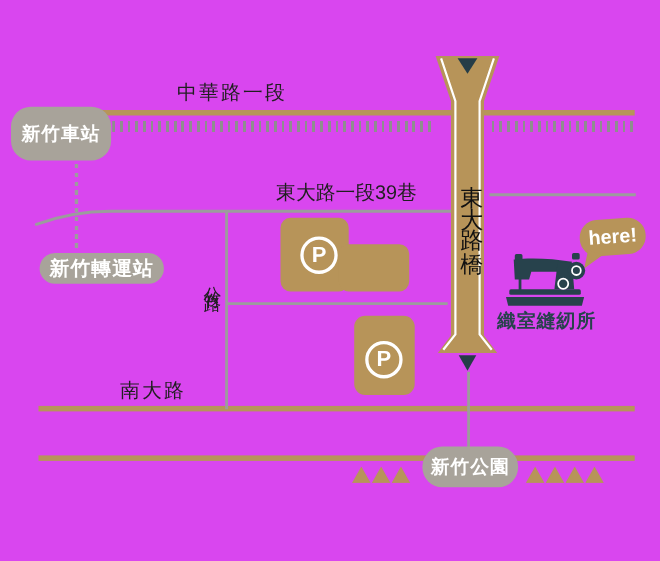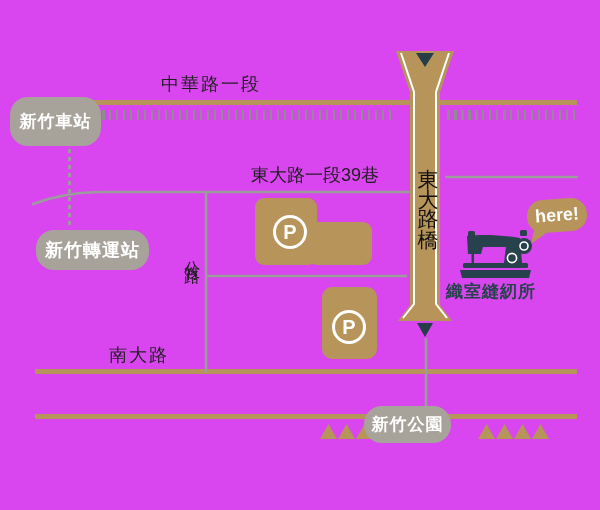--- a/index.html
+++ b/index.html
@@ -40,21 +40,21 @@
   
   .tree{position:absolute;width:17px;height:15px;background:#b79459;
         clip-path:polygon(50% 0,0 100%,100% 100%);z-index:4;}
 
   
   .here-bubble{position:absolute;left:527px;top:199px;width:60px;height:33px;background:#b79459;
                border-radius:16px;color:#fff;font-weight:bold;font-size:18px;display:flex;
                align-items:center;justify-content:center;transform:rotate(-4deg);z-index:8;}
   .here-tail{position:absolute;left:531px;top:227px;width:17px;height:17px;background:#b79459;
              clip-path:polygon(0 100%,22% 0,100% 28%);z-index:8;}
-  .dest-name{position:absolute;left:446px;top:280px;width:96px;text-align:left;color:#27424c;
+  .dest-name{position:absolute;left:446px;top:280px;width:96px;text-align:right;color:#27424c;
              font-size:17px;font-weight:bold;letter-spacing:1px;z-index:8;white-space:nowrap;}
 </style>
 </head>
 <body>
 
 <div class="stage">
 
   <svg class="minor-roads" width="600" height="510" viewBox="0 0 600 510">
     <path d="M33,204 C55,196 75,192 100,192 L410,192" fill="none" stroke="#9c9c9c" stroke-width="2.6" stroke-linecap="round"></path>
     <path d="M445,177 L578,177" fill="none" stroke="#9c9c9c" stroke-width="2.6"></path>
@@ -91,22 +91,22 @@
   <svg class="bridge" style="left:390px;top:48px;" width="70" height="295" viewBox="0 0 70 295">
     <polygon points="6,3 64,3 50,44 50,257 62,273 8,273 20,257 20,44" fill="#b79459"></polygon>
     <path d="M11,5 L24,44 L24,256 L13,270" fill="none" stroke="#ffffff" stroke-width="2"></path>
     <path d="M59,5 L46,44 L46,256 L57,270" fill="none" stroke="#ffffff" stroke-width="2"></path>
     <polygon points="26,5 44,5 35,19" fill="#253d47"></polygon>
     <polygon points="27,275 43,275 35,289" fill="#253d47"></polygon>
   </svg>
   <div class="bridge-label" style="left:414px;top:152px;">東大路橋</div>
 
   <div class="badge" style="left:10px;top:97px;width:91px;height:49px;font-size:17px;">新竹車站</div>
-  <div class="badge" style="left:36px;top:230px;width:113px;height:40px;font-size:18px;">新竹轉運站</div>
-  <div class="badge" style="left:364px;top:406px;width:87px;height:37px;font-size:17px;">新竹公園</div>
+  <div class="badge" style="left:36px;top:230px;width:113px;height:28px;font-size:18px;">新竹轉運站</div>
+  <div class="badge" style="left:384px;top:406px;width:87px;height:37px;font-size:17px;">新竹公園</div>
 
   <div class="tree" style="left:320px;top:424px;"></div>
   <div class="tree" style="left:338px;top:424px;"></div>
   <div class="tree" style="left:356px;top:424px;"></div>
   <div class="tree" style="left:478px;top:424px;"></div>
   <div class="tree" style="left:496px;top:424px;"></div>
   <div class="tree" style="left:514px;top:424px;"></div>
   <div class="tree" style="left:532px;top:424px;"></div>
 
   <div class="here-bubble">

